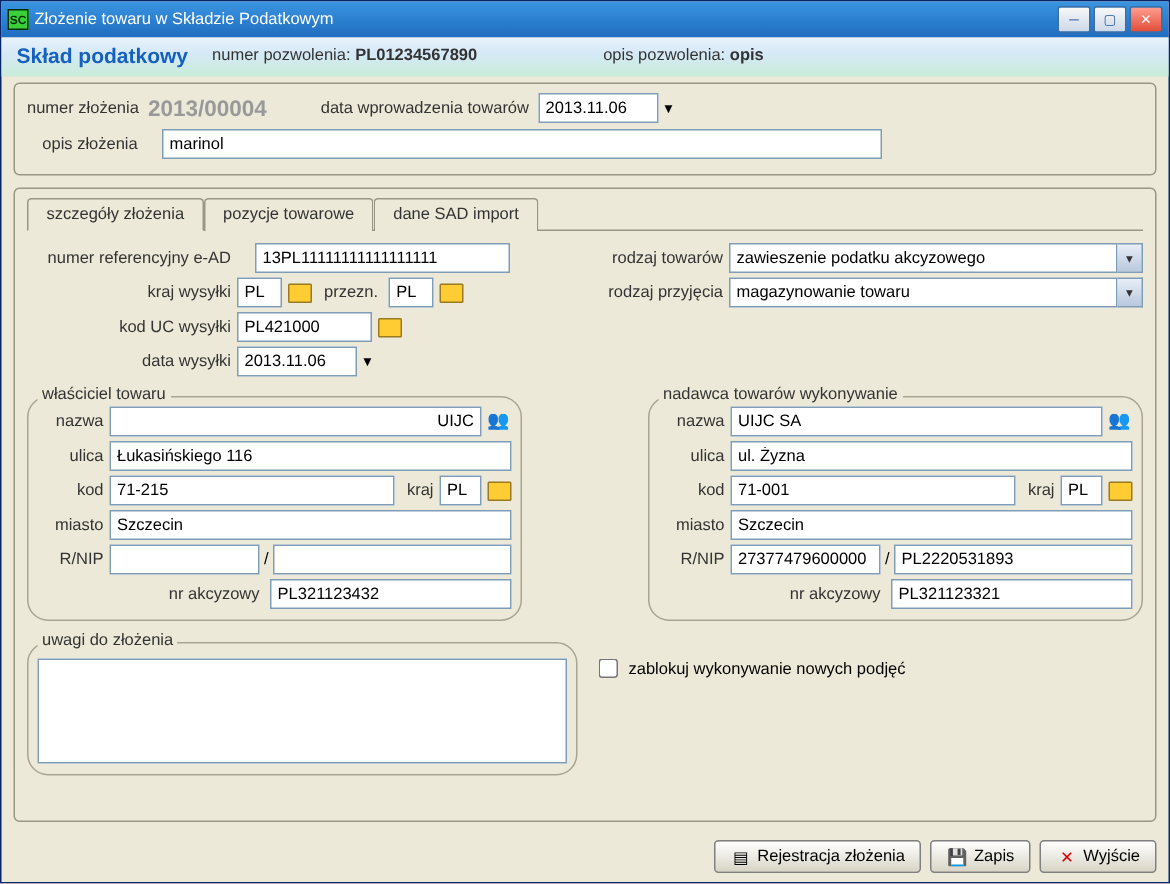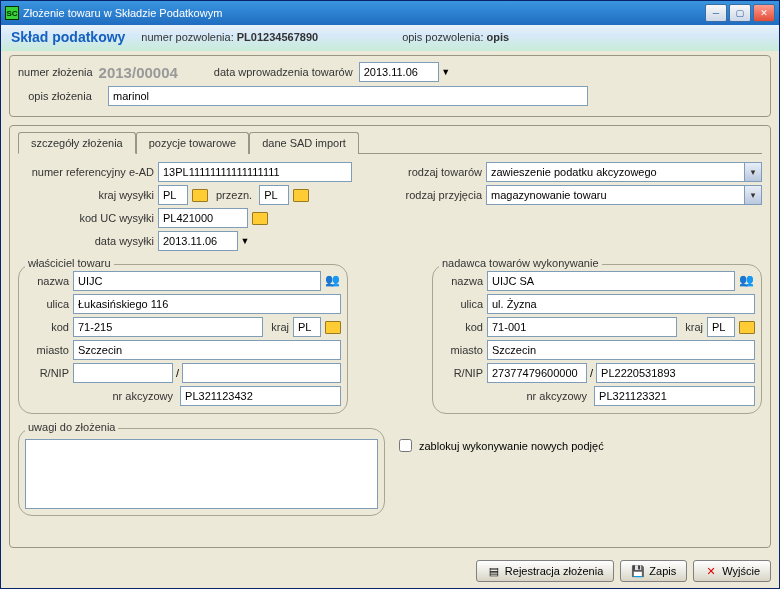--- a/index.html
+++ b/index.html
@@ -87,21 +87,21 @@
       <div class="tab-row">
         <div class="tab active">szczegóły złożenia</div>
         <div class="tab">pozycje towarowe</div>
         <div class="tab">dane SAD import</div>
       </div>
 
       <div class="form-area">
         <div class="col">
           <div class="frow">
             <span class="flabel" style="width:140px">numer referencyjny e-AD</span>
-            <input class="input" style="width: 194px;" value="13PL11111111111111111">
+            <input class="input" style="width: 170px; margin-left: 12px;" value="13PL11111111111111111">
           </div>
           <div class="frow">
             <span class="flabel" style="width:140px">kraj wysyłki</span>
             <input class="input" style="width: 30px;" value="PL">
             <span class="icon-folder" style="margin:0 8px 0 4px"></span>
             <span class="flabel">przezn.</span>&nbsp;
             <input class="input" style="width: 30px;" value="PL">
             <span class="icon-folder" style="margin-left:4px"></span>
           </div>
           <div class="frow">
@@ -132,21 +132,21 @@
           </div>
         </div>
       </div>
 
       <div class="form-area" style="margin-top:6px">
         <div class="col">
           <div class="fieldset">
             <span class="fieldset-legend">właściciel towaru</span>
             <div class="frow">
                 <span class="flabel" style="width:48px">nazwa</span>
-                <input class="input" style="flex: 1 1 0%;" value="UIJC">
+                <input class="input" style="flex: 1 1 0%; text-align: right;" value="UIJC">
                 <span class="icon-people" style="margin-left:4px"></span>
               </div>
             <div class="frow">
                 <span class="flabel" style="width:48px">ulica</span>
                 <input class="input" style="flex: 1 1 0%;" value="Łukasińskiego 116">
               </div>
             <div class="frow">
                 <span class="flabel" style="width:48px">kod</span>
                 <input class="input" style="flex: 1 1 0%;" value="71-215">
                 <span class="flabel" style="width:30px">kraj</span>

